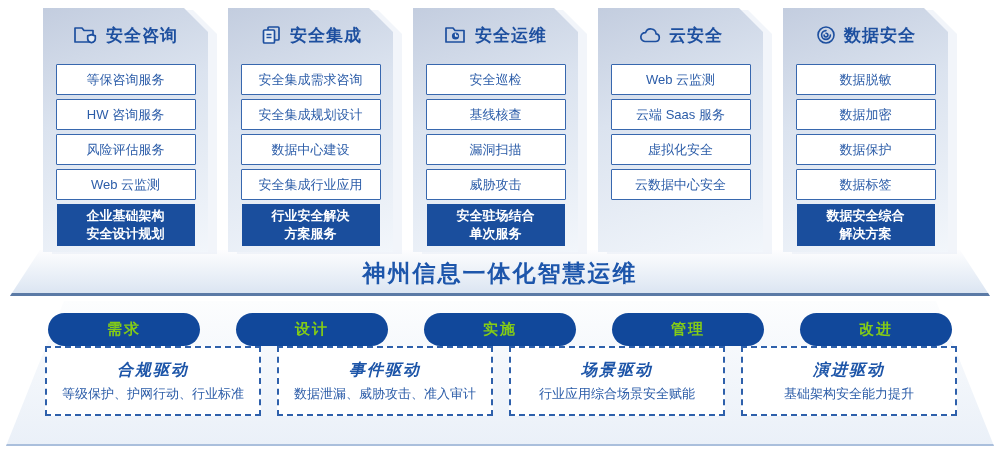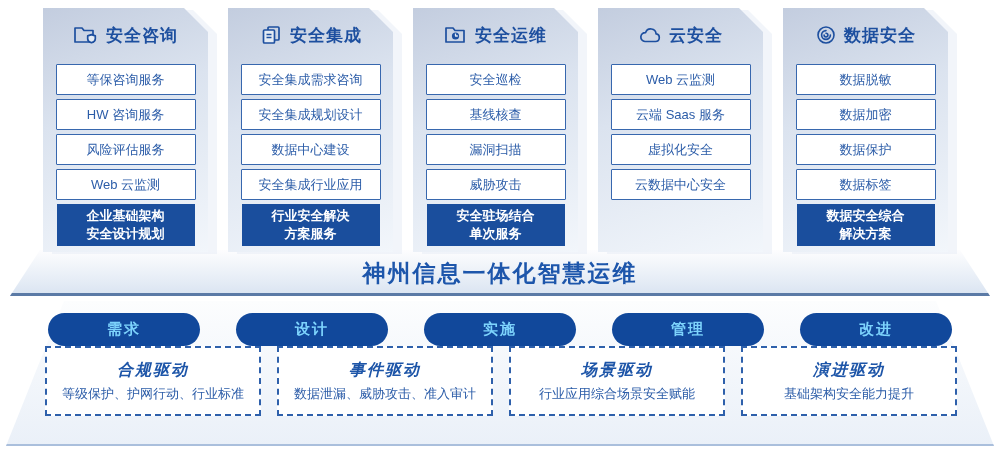--- a/index.html
+++ b/index.html
@@ -47,21 +47,21 @@
   .platform{
     position:absolute;left:6px;top:301px;width:988px;height:145px;
     clip-path:polygon(58px 0,calc(100% - 58px) 0,100% 100%,0 100%);
     background:linear-gradient(180deg,#fcfdfe 0%,#eaf0f8 100%);
   }
   .platform-line{position:absolute;left:0;right:0;bottom:0;height:2px;background:#aabfdc;}
   
   .pills{position:absolute;left:48px;top:313px;width:904px;display:flex;justify-content:space-between;}
   .pill{
     width:152px;height:33px;background:#11489b;border-radius:17px;
-    color:#7dd3fc;font-weight:700;font-size:15px;letter-spacing:2px;
+    color:#84cc16;font-weight:700;font-size:15px;letter-spacing:2px;
     display:flex;align-items:center;justify-content:center;
   }
   
   .drivers{position:absolute;left:45px;top:346px;width:912px;display:flex;gap:16px;}
   .driver{
     flex:1;height:70px;border:2px dashed #2e60ab;background:#ffffff;box-sizing:border-box;
     display:flex;flex-direction:column;align-items:center;justify-content:center;gap:4px;
   }
   .driver-title{font-size:16px;font-weight:800;font-style:italic;color:#1d55a8;letter-spacing:2px;}
   .driver-desc{font-size:13px;color:#2b5ca8;}

